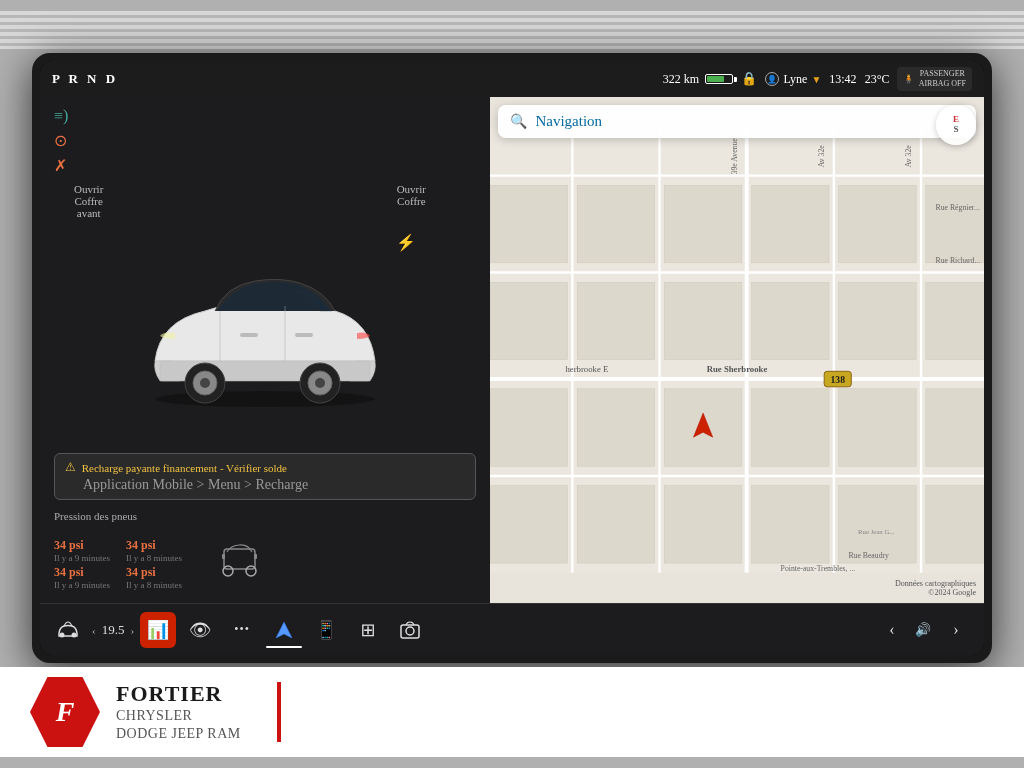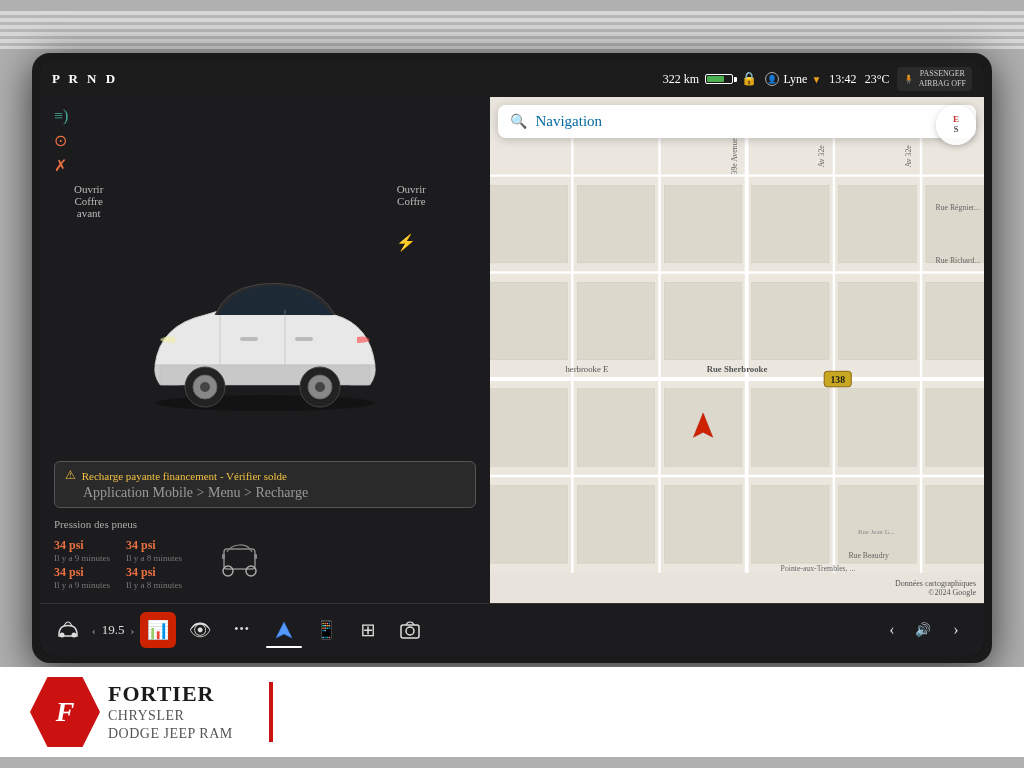--- a/index.html
+++ b/index.html
@@ -264,21 +264,21 @@
     }
 
     
     .tire-section {
       margin-top: 6px;
     }
 
     .tire-label {
       font-size: 11px;
       color: #aaa;
-      margin-bottom: 4px;
+      margin-bottom: 12px;
     }
 
     .tire-grid {
       display: flex;
       align-items: center;
       gap: 20px;
     }
 
     .tire-values {
       display: grid;
@@ -470,21 +470,21 @@
     }
 
     .dealer-logo-f {
       color: #fff;
       font-size: 28px;
       font-weight: 900;
       font-style: italic;
     }
 
     .dealer-name-block {
-      margin-left: 8px;
+      margin-left: 16px;
     }
 
     .dealer-name-main {
       font-size: 22px;
       font-weight: 900;
       color: #1a1a1a;
       letter-spacing: 1px;
       text-transform: uppercase;
     }
 

